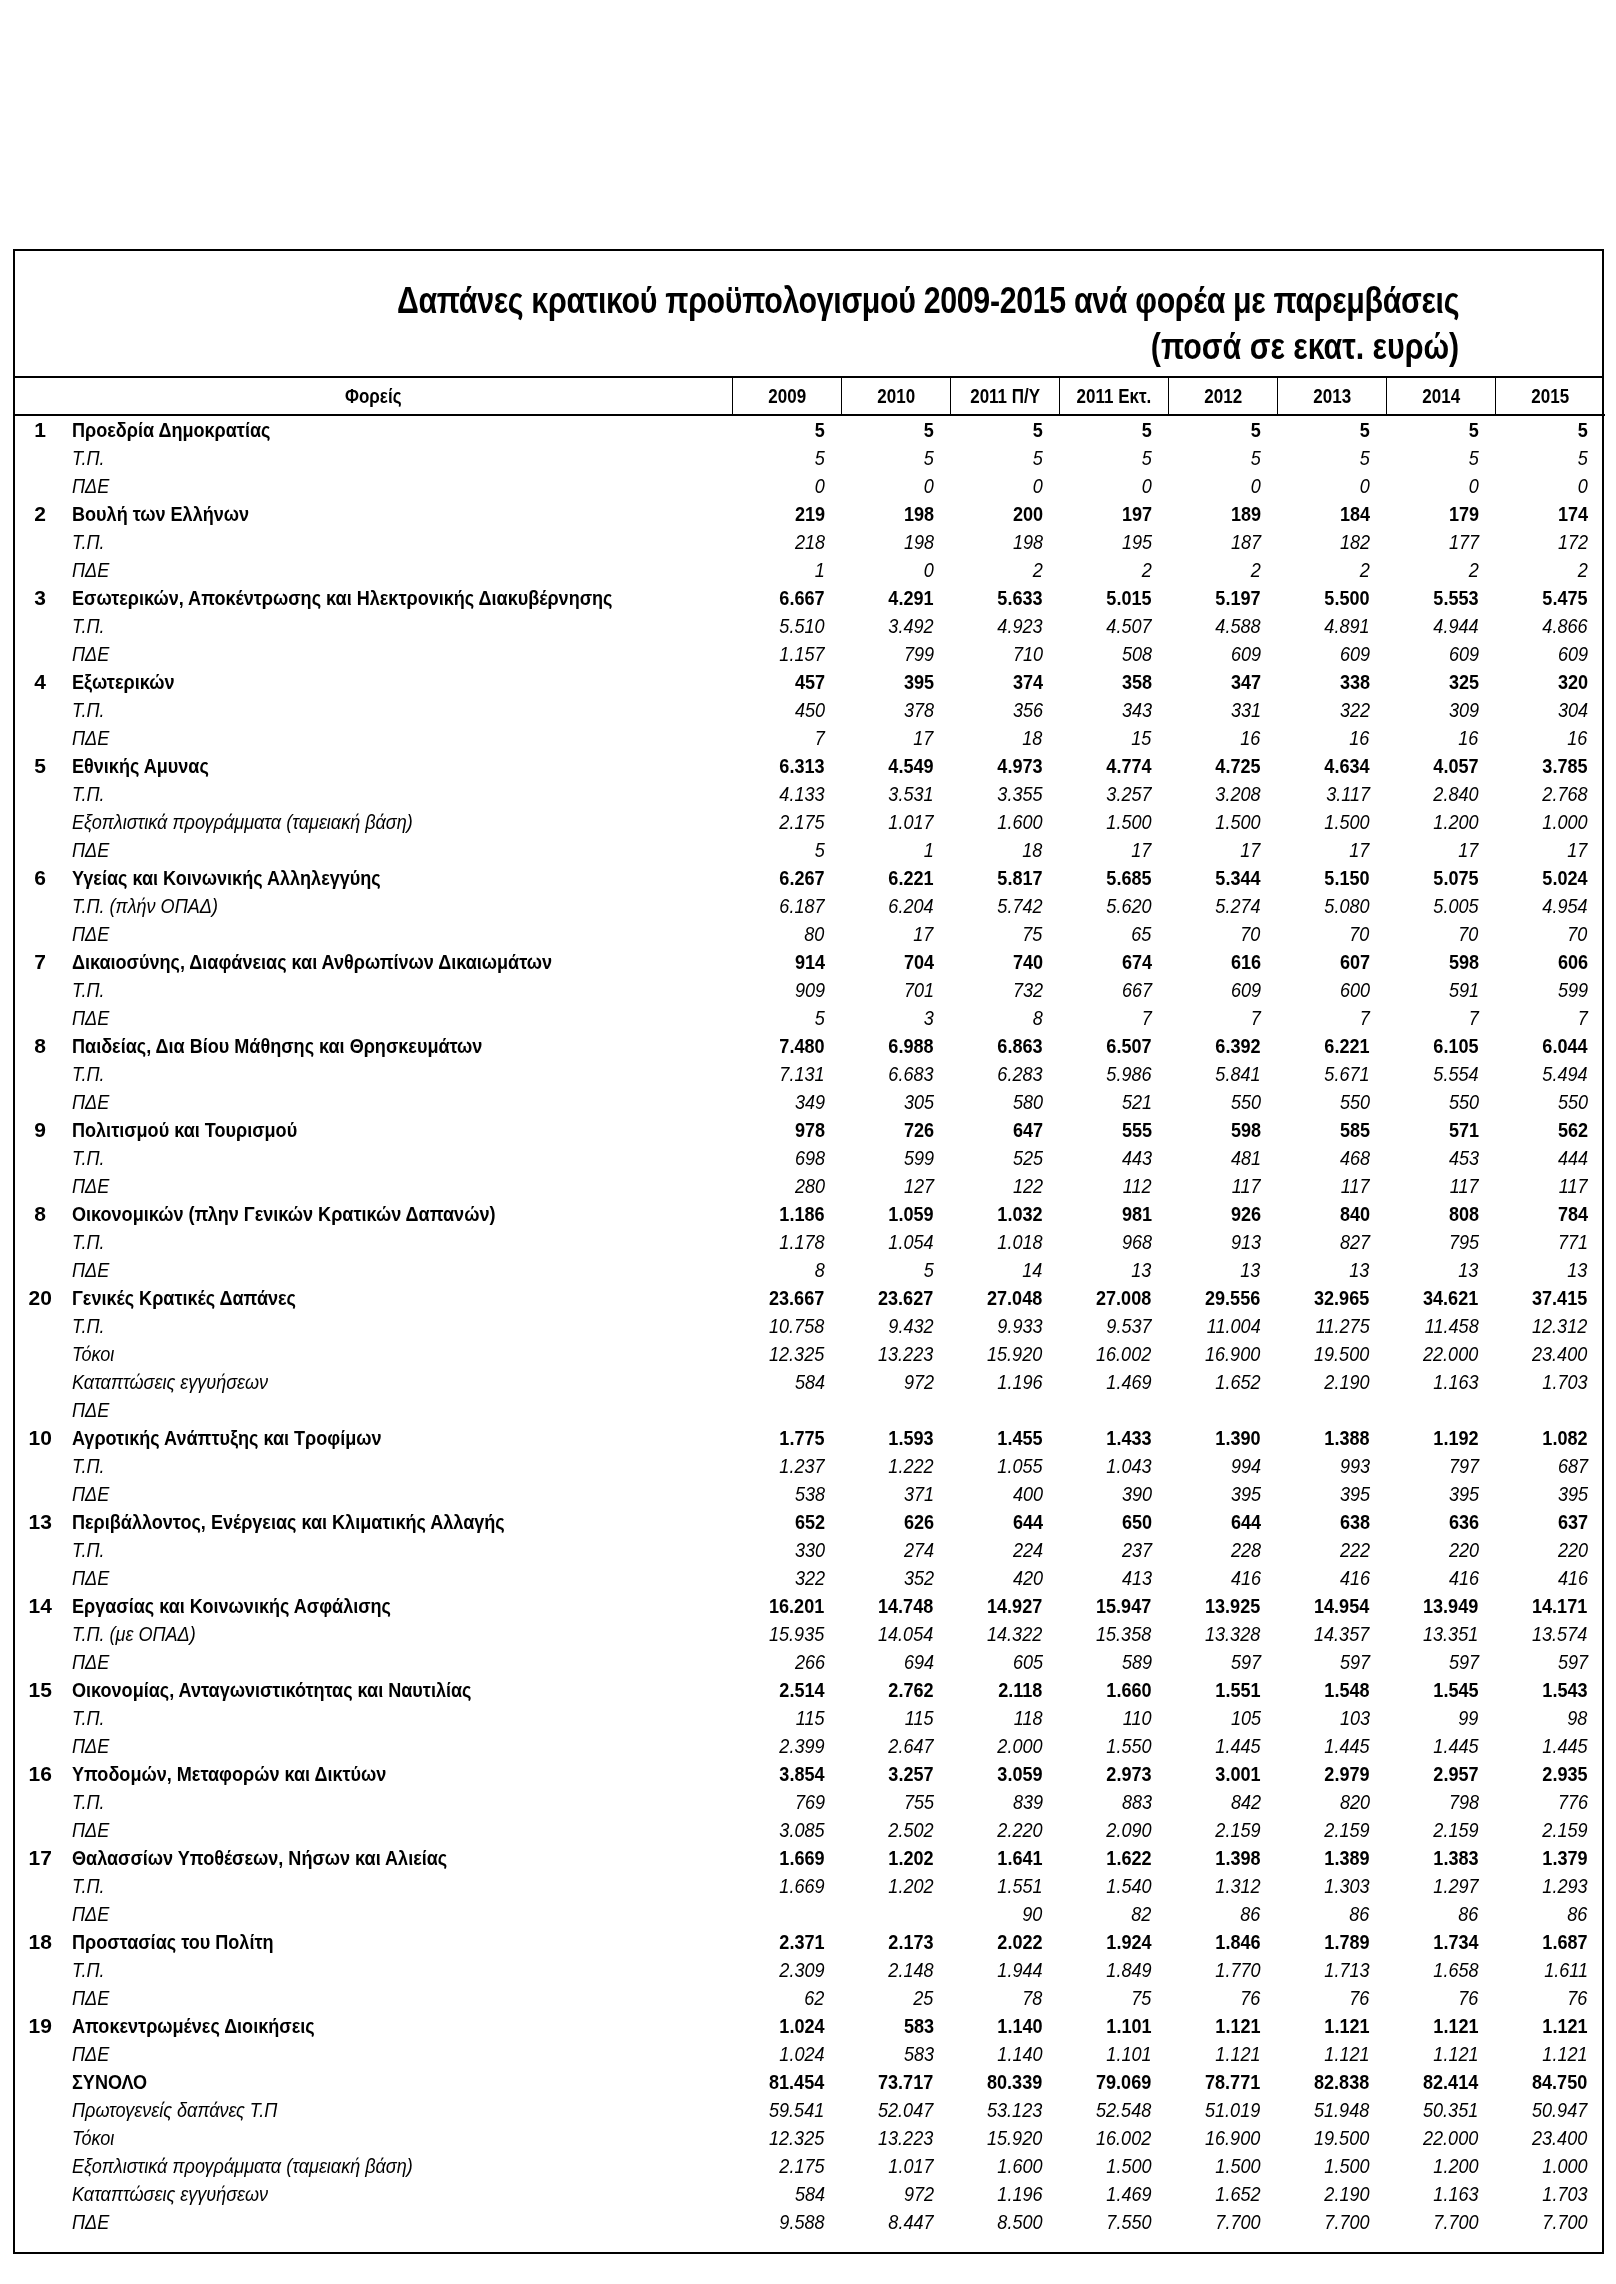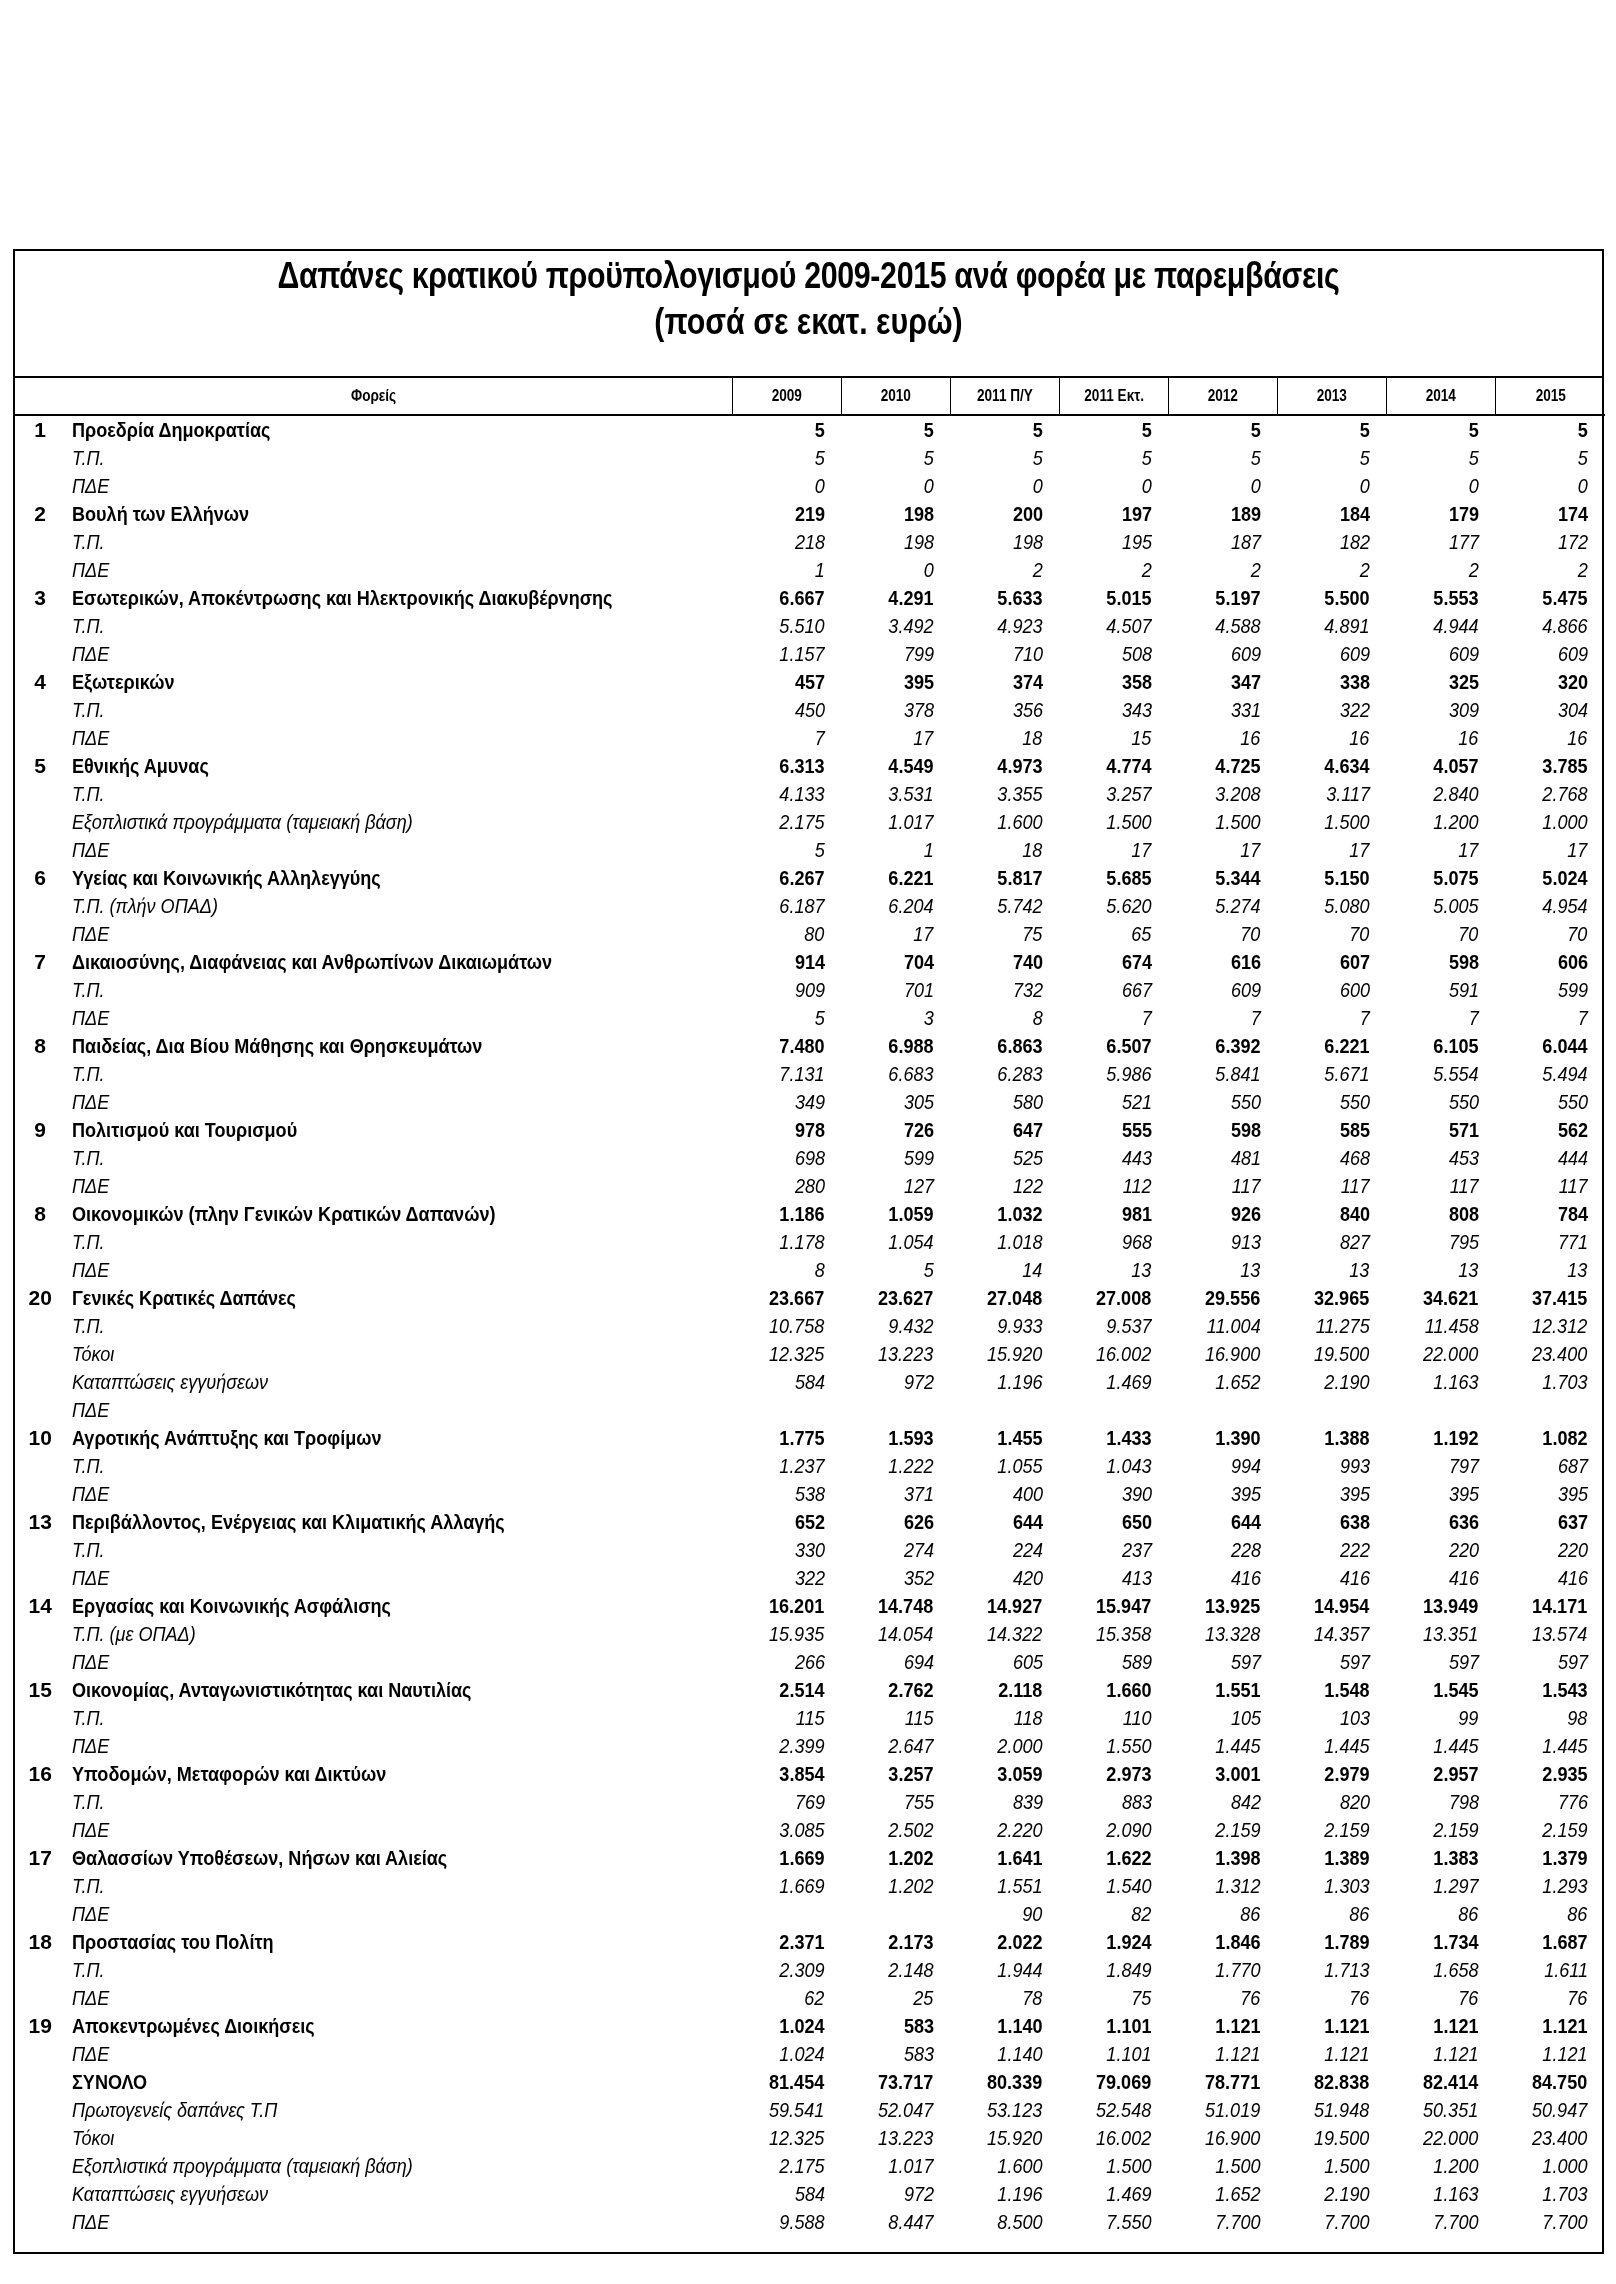--- a/index.html
+++ b/index.html
@@ -1,25 +1,25 @@
 <!DOCTYPE html>
 <html style="font-size:13.6px"><head>
 <meta charset="utf-8">
 <style>
   html, body { margin: 0; padding: 0; background: #ffffff; }
   body { width: 1617px; height: 2284px; position: relative; font-family: "Liberation Sans", sans-serif; color: #000; }
   #sheet {
     position: absolute; left: 12.7px; top: 249px; width: 1591px; height: 2005px;
     border: 2.5px solid #000; box-sizing: border-box;
   }
-  #title-block { height: 127px; border-bottom: 2.5px solid #000; text-align: center; padding-top: 2px; box-sizing: border-box; }
+  #title-block { height: 127px; border-bottom: 2.5px solid #000; text-align: right; padding-top: 27px; box-sizing: border-box; }
   #title-block .t1 { font-size: 37px; font-weight: bold; letter-spacing: -0.4px; transform: scaleX(0.82); transform-origin: center; line-height: 46px; white-space: nowrap; }
   #title-block .t2 { font-size: 37px; font-weight: bold; transform: scaleX(0.82); transform-origin: center; line-height: 46px; }
   table { border-collapse: collapse; width: 100%; table-layout: fixed; }
-  th { font-size: 16px; font-weight: bold; height: 36px; border-bottom: 2.5px solid #000; border-left: 1.7px solid #000; padding: 0; }
+  th { font-size: 20px; font-weight: bold; height: 36px; border-bottom: 2.5px solid #000; border-left: 1.7px solid #000; padding: 0; }
   th.carrier { border-left: none; text-decoration: underline; }
   th span { display: inline-block; transform: scaleX(0.85); }
   col.c-num { width: 51px; }
   col.c-name { width: 667px; }
   col.c-val { width: 109px; }
   td { font-size: 21px; height: 28px; padding: 0; white-space: nowrap; line-height: 28px; }
   td.num { text-align: center; font-weight: bold; }
   td.name { padding-left: 6.8px; }
   td.val { text-align: right; padding-right: 17px; }
   tr.main td { font-weight: bold; }

